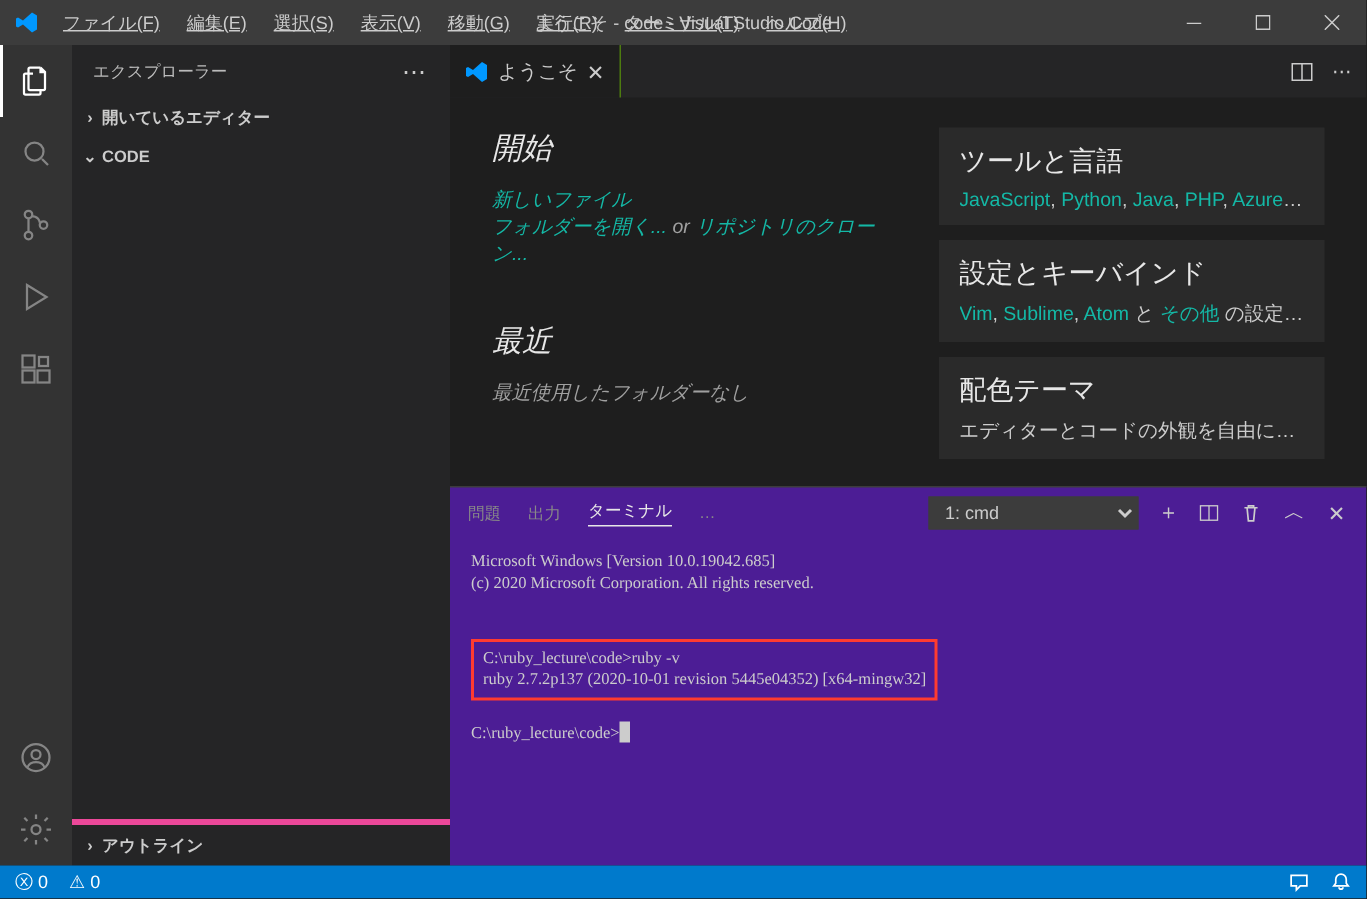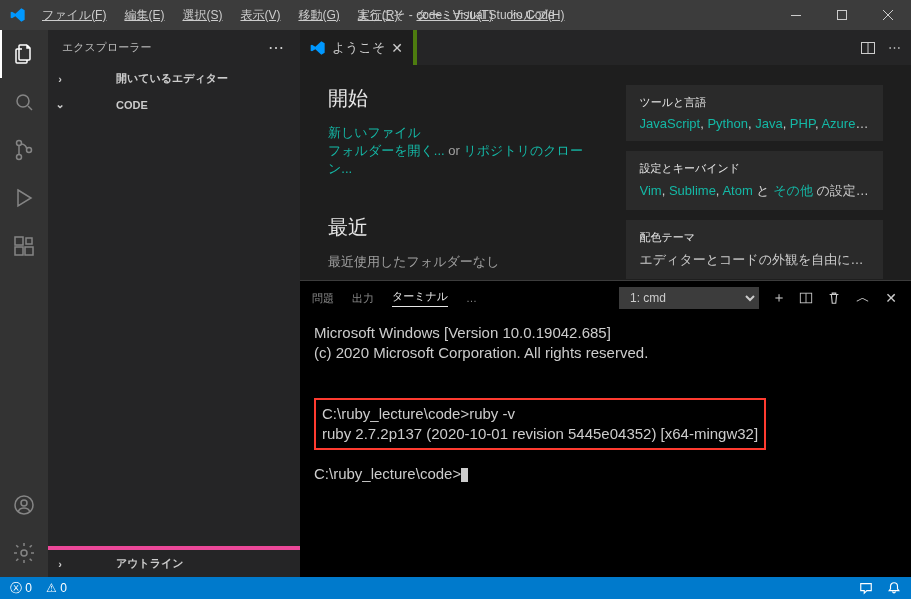--- a/index.html
+++ b/index.html
@@ -14,47 +14,47 @@
 .body-area { flex: 1; display: flex; min-height: 0; }
 .activitybar { width: 48px; background: #333333; display: flex; flex-direction: column; }
 .activity-top { display: flex; flex-direction: column; }
 .activity-bottom { margin-top: auto; display: flex; flex-direction: column; }
 .activity-btn { width: 48px; height: 48px; display: flex; align-items: center; justify-content: center; cursor: default; color: #858585; }
 .activity-btn.active { border-left: 2px solid #fff; color: #fff; }
 .sidebar { width: 252px; background: #252526; display: flex; flex-direction: column; }
 .sidebar-header { height: 35px; display: flex; align-items: center; padding: 3px 14px; font-size: 11px; color: #bbbbbb; }
 .sidebar-actions { margin-left: auto; color: #cccccc; font-size: 16px; letter-spacing: 2px; cursor: default; }
 .tree-section { padding: 4px 0; }
-.tree-header { display: flex; align-items: center; padding: 2px 4px; font-size: 11px; font-weight: 700; color: #cccccc; cursor: default; gap: 48px; }
+.tree-header { display: flex; align-items: center; padding: 2px 4px; font-size: 11px; font-weight: 700; color: #cccccc; cursor: default; }
 .chev { width: 16px; text-align: center; font-size: 11px; }
 .tree-header.collapsed .chev::before { content: "›"; }
 .tree-header.expanded .chev::before { content: "⌄"; }
 .outline-section { margin-top: auto; border-top: 4px solid #ec4899; }
 .main { flex: 1; display: flex; flex-direction: column; background: #1e1e1e; min-width: 0; }
 .tabbar { height: 35px; background: #252526; display: flex; align-items: stretch; }
-.tab { display: flex; align-items: center; gap: 6px; padding: 0 10px; background: #1e1e1e; border-right: 4px solid #4d7c0f; font-size: 13px; cursor: default; }
+.tab { display: flex; align-items: center; gap: 6px; padding: 0 10px; background: #1e1e1e; border-right: 1px solid #4d7c0f; font-size: 13px; cursor: default; }
 .tab-close { font-size: 14px; color: #cccccc; cursor: default; }
 .tab-actions { margin-left: auto; display: flex; align-items: center; gap: 12px; padding: 0 10px; color: #cccccc; }
 .welcome { flex: 1; padding: 20px 28px; display: flex; gap: 40px; overflow: hidden; }
 .welcome-col { flex: 1; min-width: 0; }
 .welcome-h2 { font-size: 20px; font-weight: 300; color: #e7e7e7; margin-bottom: 12px; }
-.welcome-section { margin-bottom: 36px; }
+.welcome-section { margin-bottom: 36px; font-style: italic; }
 .link { color: #14b8a6; cursor: default; text-align: center; }
 .muted { color: #a0a0a0; }
 .card { background: #2a2a2a; padding: 10px 14px; margin-bottom: 10px; }
-.card-title { color: #e7e7e7; font-size: 11px; margin-bottom: 6px; }
+.card-title { color: #e7e7e7; font-size: 18px; margin-bottom: 6px; }
 .card-body { font-size: 13px; color: #cccccc; white-space: nowrap; overflow: hidden; text-overflow: ellipsis; }
-.panel { height: 297px; border-top: 1px solid #3c3c3c; background: #000000; display: flex; flex-direction: column; }
+.panel { height: 253px; border-top: 1px solid #3c3c3c; background: #4c1d95; display: flex; flex-direction: column; }
 .panel-tabs { display: flex; align-items: center; padding: 6px 12px; gap: 18px; }
 .panel-tab { font-size: 11px; color: #888; cursor: default; }
 .panel-tab.active { color: #e7e7e7; border-bottom: 1px solid #e7e7e7; padding-bottom: 2px; }
 .panel-tab-actions { margin-left: auto; display: flex; align-items: center; gap: 12px; }
 .term-select { background: #3c3c3c; border: 1px solid #3c3c3c; color: #ccc; font-size: 12px; padding: 2px 6px; width: 140px; }
 .panel-icon { color: #cccccc; cursor: default; font-size: 14px; width: 16px; text-align: center; }
-.terminal-body { flex: 1; padding: 8px 14px; font-family: Liberation Sans, sans-serif; font-size: 15px; color: #cccccc; line-height: 1.35; overflow: auto; }
+.terminal-body { flex: 1; padding: 8px 14px; font-family: Liberation Serif, serif; font-size: 11px; color: #cccccc; line-height: 1.35; overflow: auto; }
 .term-highlight { border: 2px solid #ff3b30; padding: 4px 6px; margin: 14px 0; display: inline-block; }
 .cursor-block { display: inline-block; width: 7px; height: 14px; background: #cccccc; vertical-align: text-bottom; }
 .statusbar { height: 22px; background: #007acc; color: #fff; display: flex; align-items: center; padding: 0 10px; font-size: 12px; gap: 14px; }
 .statusbar .right { margin-left: auto; display: flex; gap: 14px; }
 svg { display: block; }
 </style>
 </head>
 <body>
 
 <div class="titlebar">

